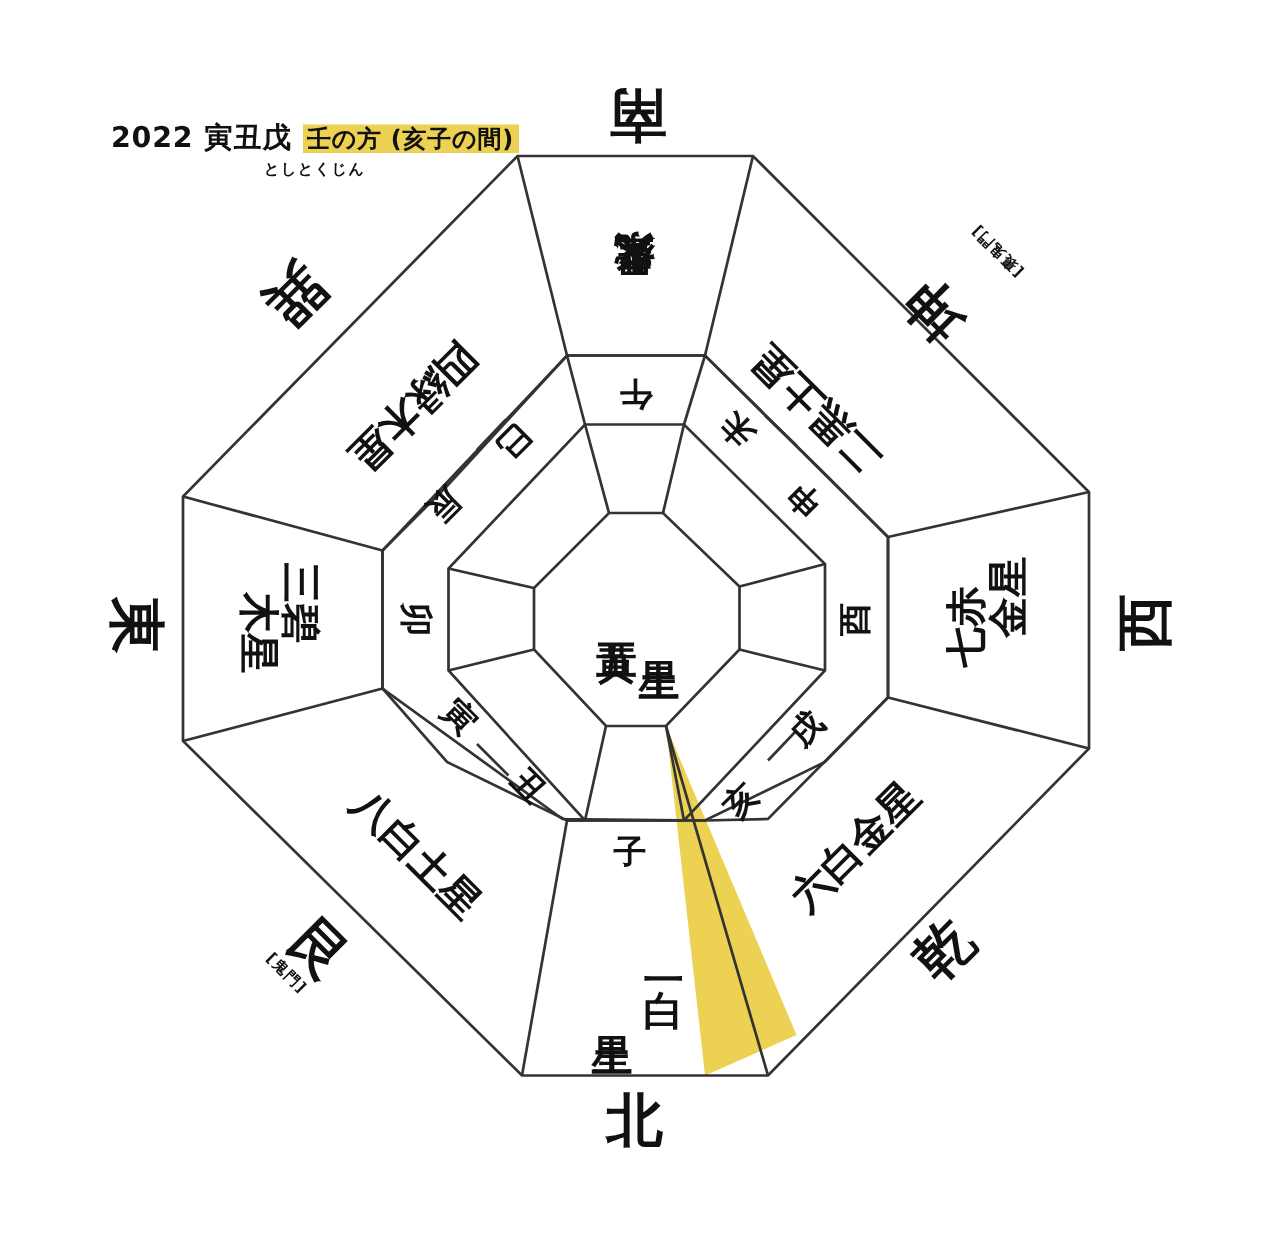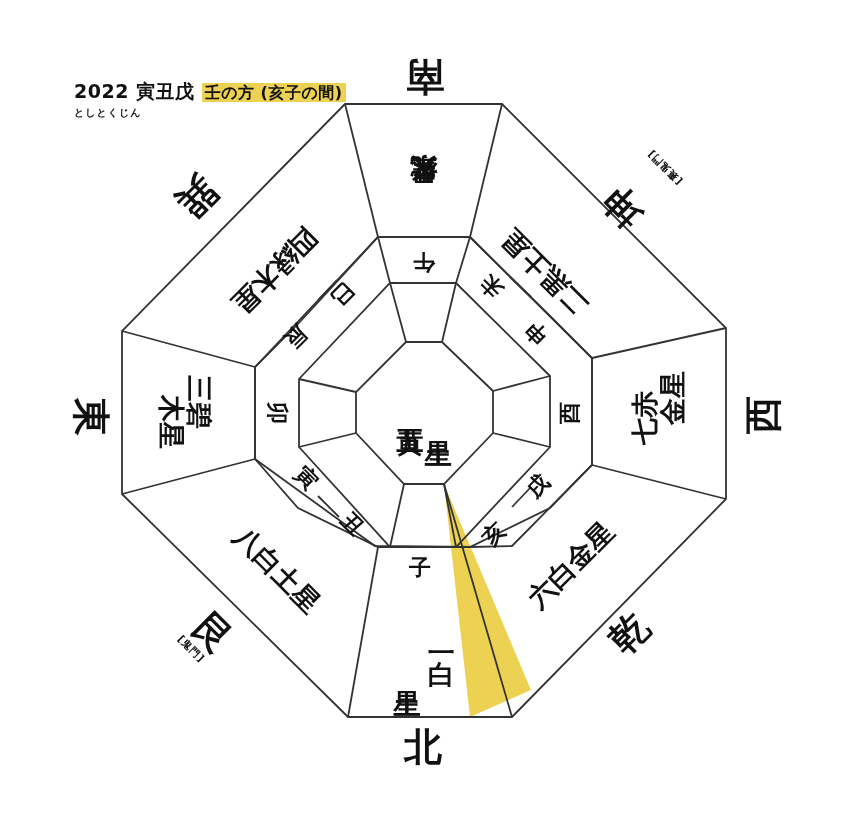--- a/index.html
+++ b/index.html
@@ -1,21 +1,21 @@
 <!DOCTYPE html>
 <html><head>
 <meta charset="utf-8">
 <style>
   html, body { margin:0; padding:0; background:#ffffff; }
   body { width:850px; height:825px; position:relative; overflow:hidden;
          font-family:"DejaVu Sans","Liberation Sans",sans-serif; color:#111; }
   .header { position:absolute; left:74px; top:58px;margin-top:21px; }
   .line1 { font-size:19px; font-weight:bold; letter-spacing:0.5px; white-space:nowrap; }
   .hl { background:#ecd153; padding:0 3px; font-size:16px; }
-  .ruby { font-size:10px; font-weight:bold; margin-top:1px; letter-spacing:1px; }
+  .ruby { font-size:10px; font-weight:bold; margin-top:1px; letter-spacing:1px;text-align:center; }
   .line2 { font-size:25px; font-weight:bold; margin-top:-2px; white-space:nowrap; }
   svg { position:absolute; left:0; top:0; }
   .lbl { position:absolute; font-weight:bold; color:#111; white-space:nowrap;
          transform-origin:center center; display:flex; align-items:center; justify-content:center; }
   .v { writing-mode:vertical-rl; text-orientation:upright; }
   .dir { font-size:38px; }
   .star { font-size:27px; line-height:1.05; }
   .zod { font-size:22px; }
   .note { font-size:10px; letter-spacing:1px; }
 </style>

